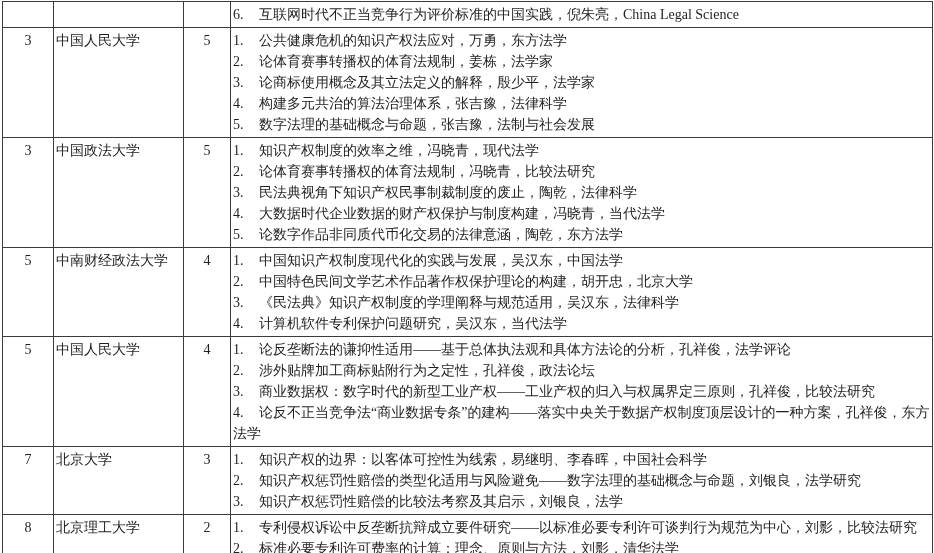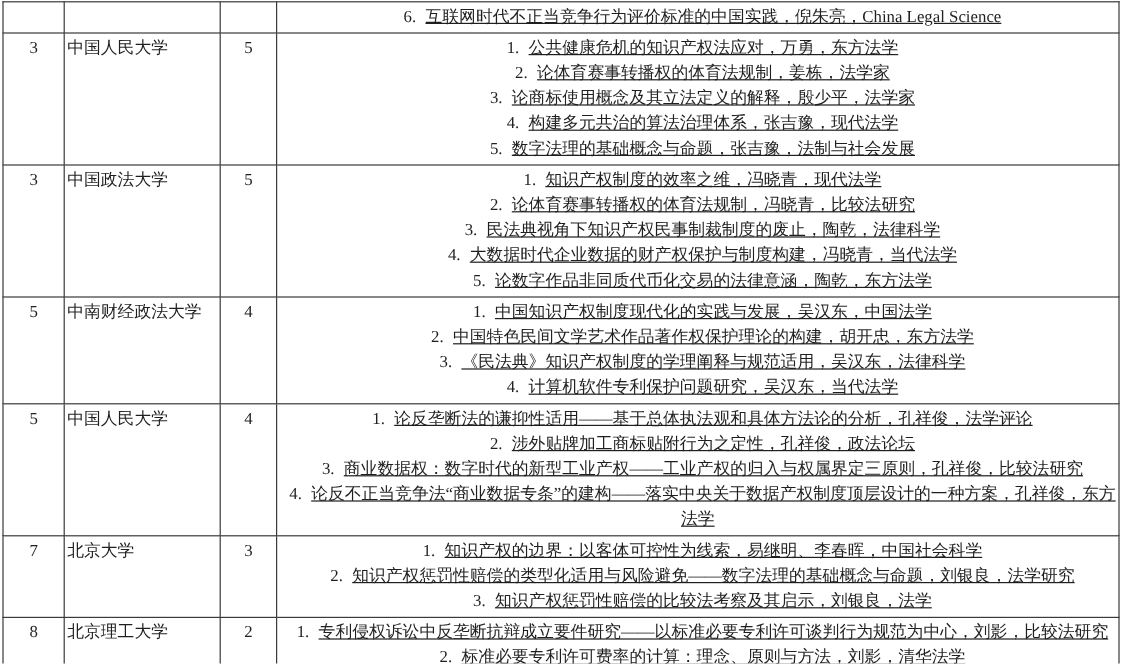--- a/index.html
+++ b/index.html
@@ -29,21 +29,21 @@
   }
   table.ranking td {
     border: 1px solid var(--border);
     vertical-align: top;
     line-height: 21px;
     padding: 2px 2px;
   }
   td.c-rank   { text-align: center; }
   td.c-univ   { text-align: left; }
   td.c-count  { text-align: center; }
-  td.c-papers { padding: 2px 4px 2px 9px; text-align: center; text-decoration: underline; }
+  td.c-papers { padding: 2px 4px 2px 9px; text-align: left; }
   .paper { line-height: 21px; }
   .paper .num {
     display: inline-block;
     min-width: 26px;
   }
 </style>
 </head>
 <body>
 
 <table class="ranking">
@@ -63,21 +63,21 @@
         </td>
       </tr>
       <tr>
         <td class="c-rank">3</td>
         <td class="c-univ">中国人民大学</td>
         <td class="c-count">5</td>
         <td class="c-papers">
           <div class="paper"><span class="num">1.</span><span>公共健康危机的知识产权法应对，万勇，东方法学</span></div>
           <div class="paper"><span class="num">2.</span><span>论体育赛事转播权的体育法规制，姜栋，法学家</span></div>
           <div class="paper"><span class="num">3.</span><span>论商标使用概念及其立法定义的解释，殷少平，法学家</span></div>
-          <div class="paper"><span class="num">4.</span><span>构建多元共治的算法治理体系，张吉豫，现代法学</span></div>
+          <div class="paper"><span class="num">4.</span><span>构建多元共治的算法治理体系，张吉豫，法律科学</span></div>
           <div class="paper"><span class="num">5.</span><span>数字法理的基础概念与命题，张吉豫，法制与社会发展</span></div>
         </td>
       </tr>
       <tr>
         <td class="c-rank">3</td>
         <td class="c-univ">中国政法大学</td>
         <td class="c-count">5</td>
         <td class="c-papers">
           <div class="paper"><span class="num">1.</span><span>知识产权制度的效率之维，冯晓青，现代法学</span></div>
           <div class="paper"><span class="num">2.</span><span>论体育赛事转播权的体育法规制，冯晓青，比较法研究</span></div>
@@ -85,21 +85,21 @@
           <div class="paper"><span class="num">4.</span><span>大数据时代企业数据的财产权保护与制度构建，冯晓青，当代法学</span></div>
           <div class="paper"><span class="num">5.</span><span>论数字作品非同质代币化交易的法律意涵，陶乾，东方法学</span></div>
         </td>
       </tr>
       <tr>
         <td class="c-rank">5</td>
         <td class="c-univ">中南财经政法大学</td>
         <td class="c-count">4</td>
         <td class="c-papers">
           <div class="paper"><span class="num">1.</span><span>中国知识产权制度现代化的实践与发展，吴汉东，中国法学</span></div>
-          <div class="paper"><span class="num">2.</span><span>中国特色民间文学艺术作品著作权保护理论的构建，胡开忠，东方法学</span></div>
+          <div class="paper"><span class="num">2.</span><span>中国特色民间文学艺术作品著作权保护理论的构建，胡开忠，北京大学</span></div>
           <div class="paper"><span class="num">3.</span><span>《民法典》知识产权制度的学理阐释与规范适用，吴汉东，法律科学</span></div>
           <div class="paper"><span class="num">4.</span><span>计算机软件专利保护问题研究，吴汉东，当代法学</span></div>
         </td>
       </tr>
       <tr>
         <td class="c-rank">5</td>
         <td class="c-univ">中国人民大学</td>
         <td class="c-count">4</td>
         <td class="c-papers">
           <div class="paper"><span class="num">1.</span><span>论反垄断法的谦抑性适用——基于总体执法观和具体方法论的分析，孔祥俊，法学评论</span></div>

